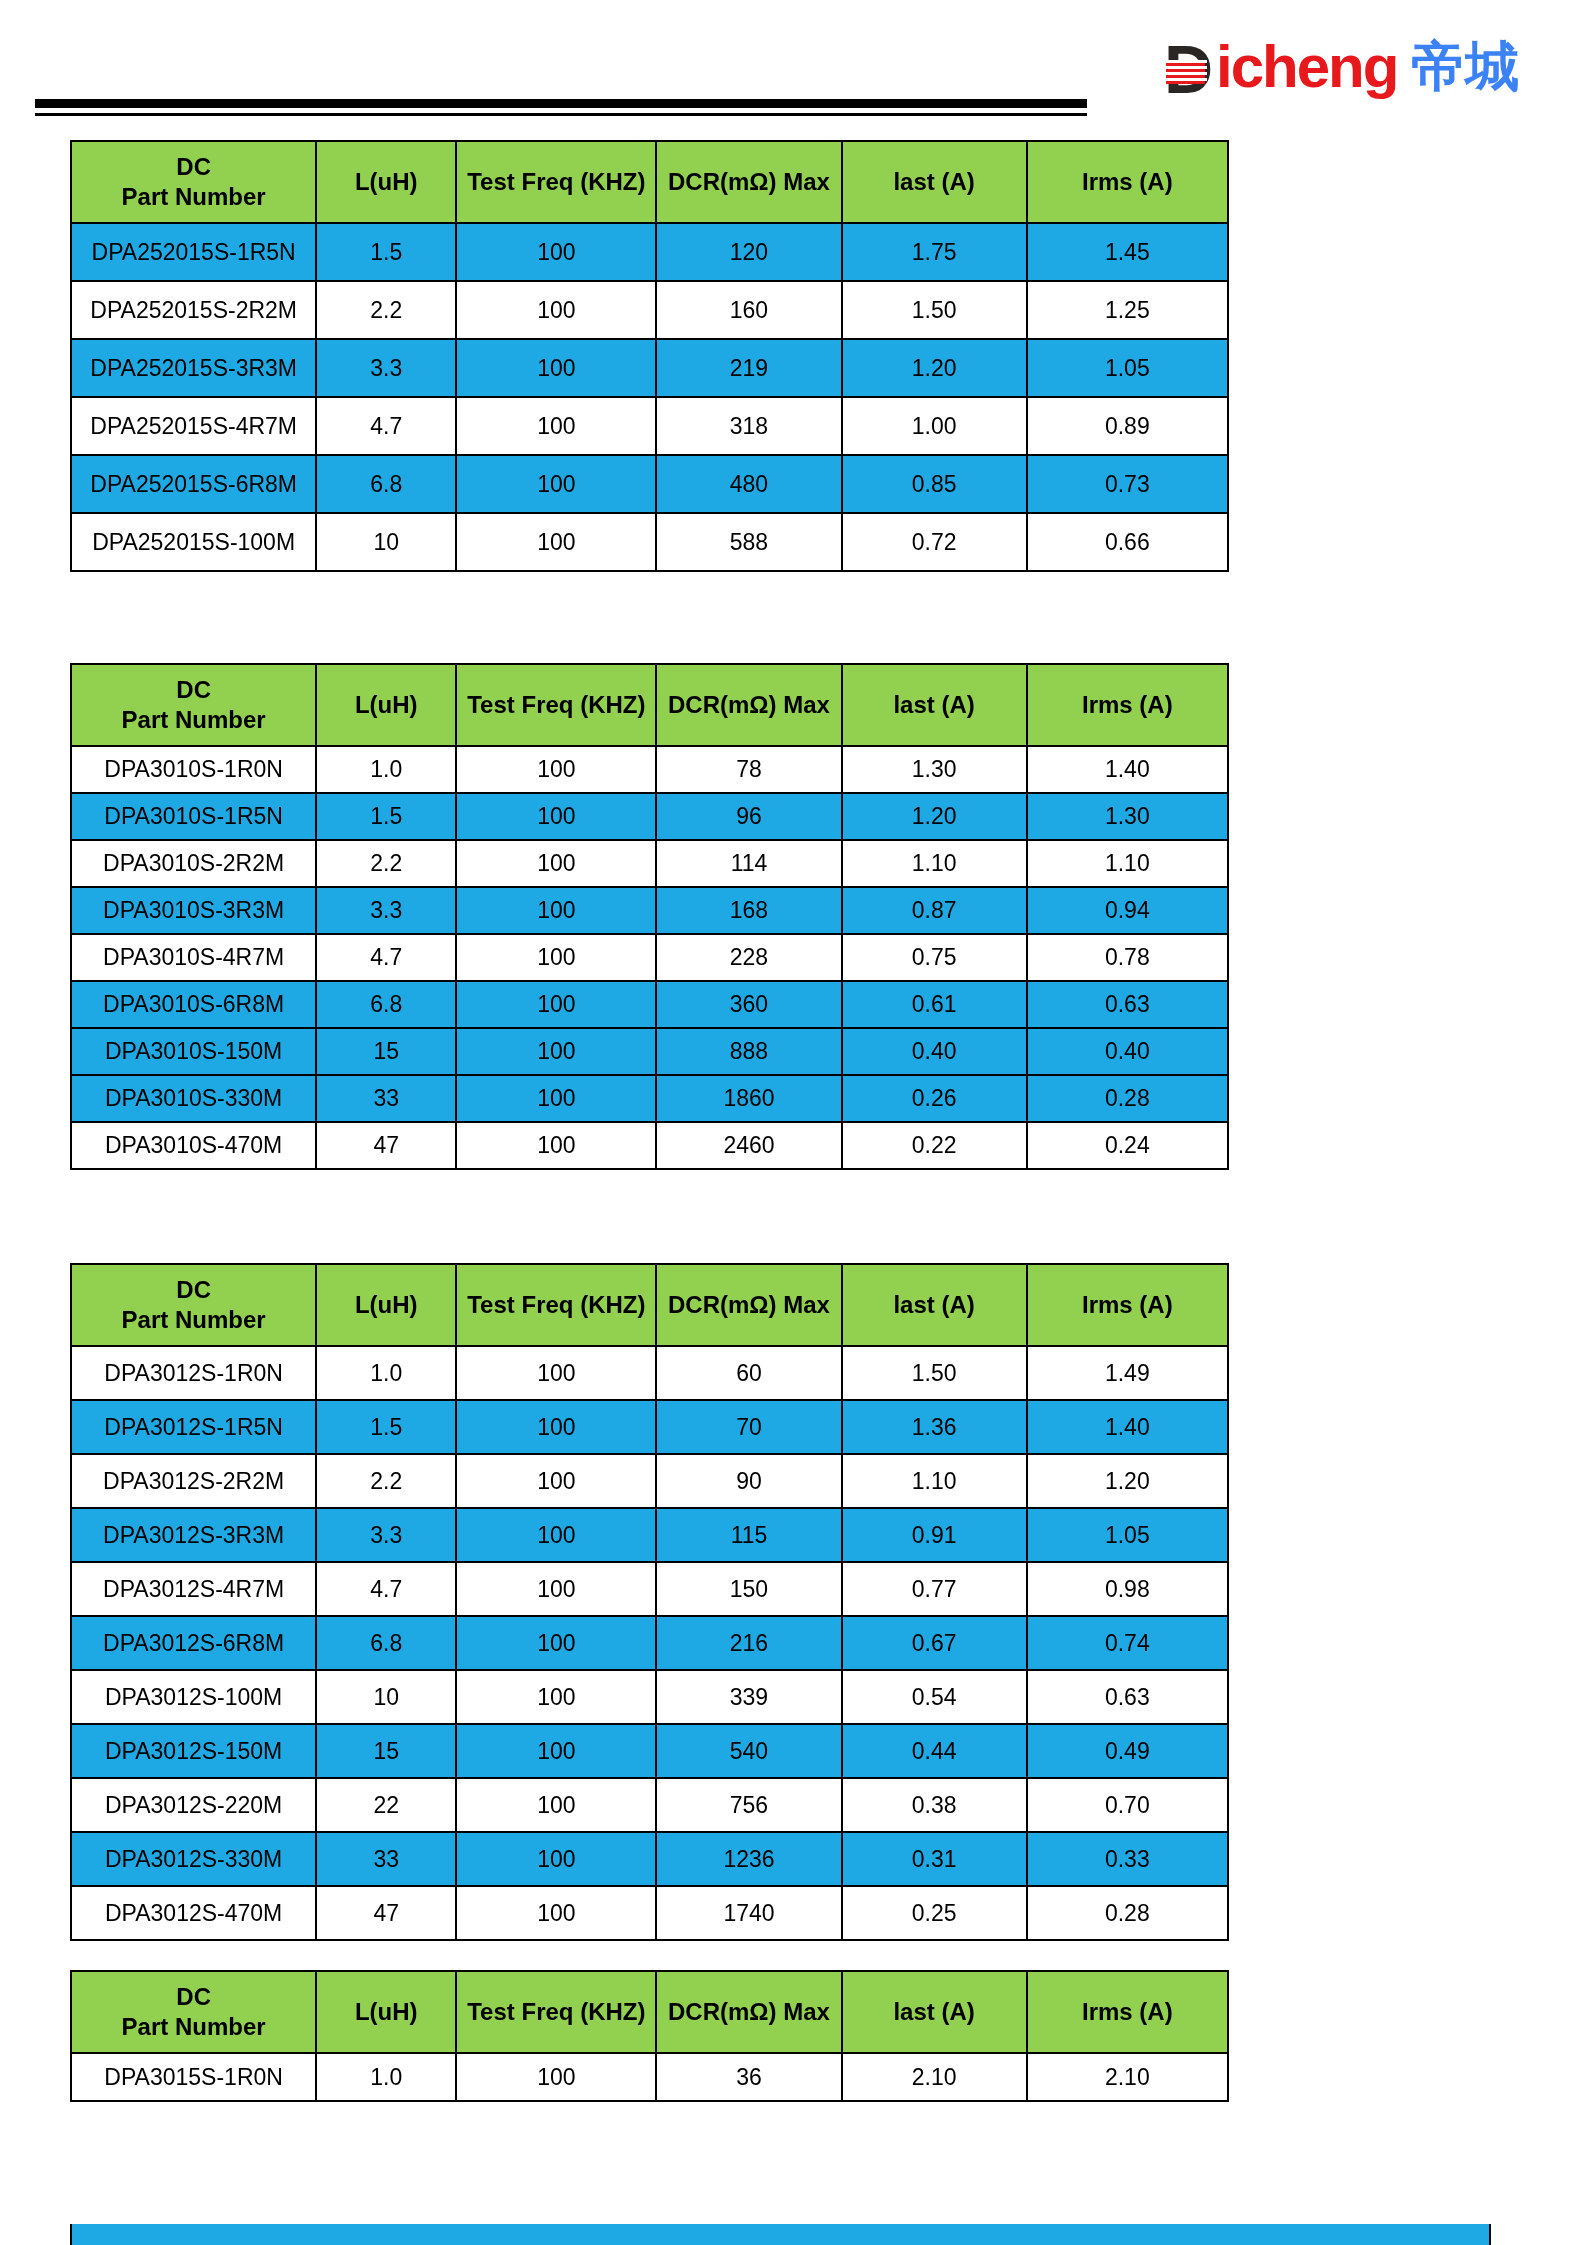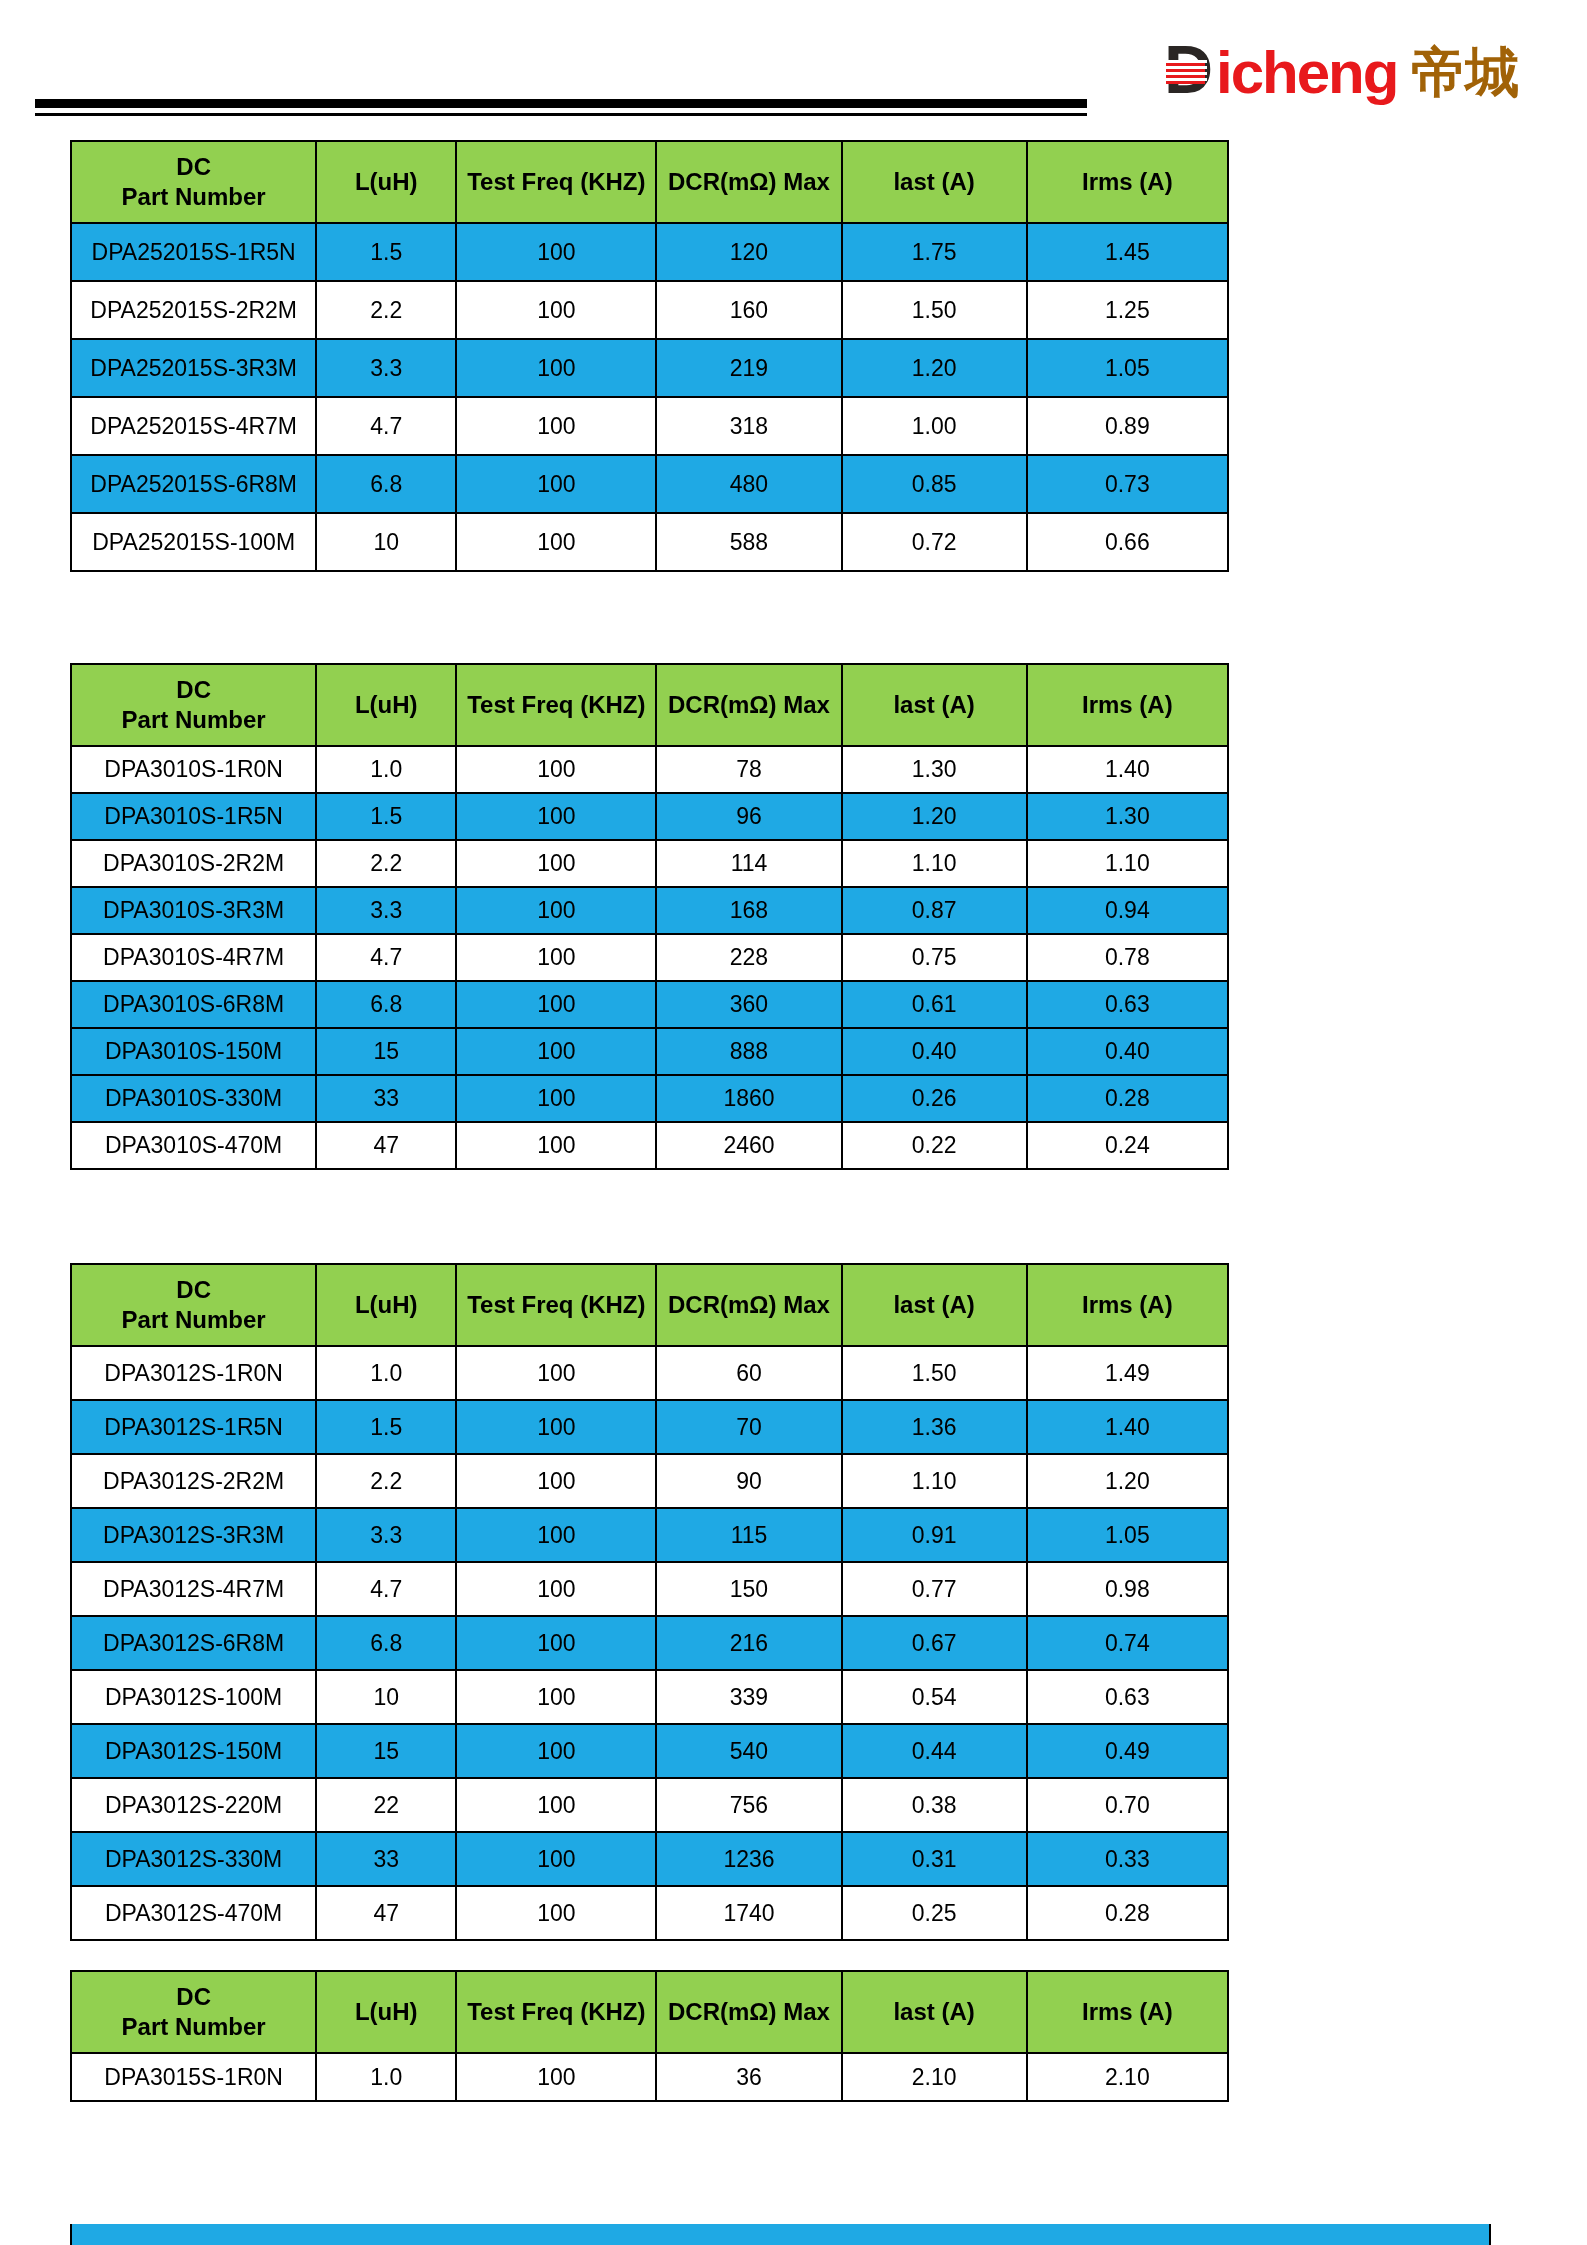--- a/index.html
+++ b/index.html
@@ -9,40 +9,40 @@
     margin:0 auto;
     background:#fff;
     overflow:hidden;
     font-family:"Liberation Sans","DejaVu Sans",sans-serif;
     color:#000;
   }
 
   
   .logo {
     position:absolute; top:34px; left:1166px;
-    display:flex; align-items:flex-end;
+    display:flex; align-items:flex-start;
     white-space:nowrap;
   }
   .logo-d { display:block; margin-top:2px; }
   .logo-d .d-glyph {
     font-family:"Liberation Sans",sans-serif;
     font-weight:bold; font-size:68px;
     fill:var(--logo-dark);
   }
   .logo-d .stripe-w { fill:#ffffff; }
   .logo-d .stripe-r { fill:var(--logo-red); }
   .logo-rest {
     font-weight:bold; font-size:60px; line-height:66px;
     letter-spacing:-2px;
     color:var(--logo-red);
     margin-left:-2px;
   }
   .logo-cjk {
     font-weight:bold; font-size:54px; line-height:66px;
-    color:#a16207;
+    color:#3b82f6;
     margin-left:14px;
     font-family:"DejaVu Sans",sans-serif;
   }
 
   
   .rule-thick { position:absolute; left:35px; top:99px;  width:1052px; height:9px; background:#000; }
   .rule-thin  { position:absolute; left:35px; top:113px; width:1052px; height:3px; background:#000; }
 
   
   table.spec {

